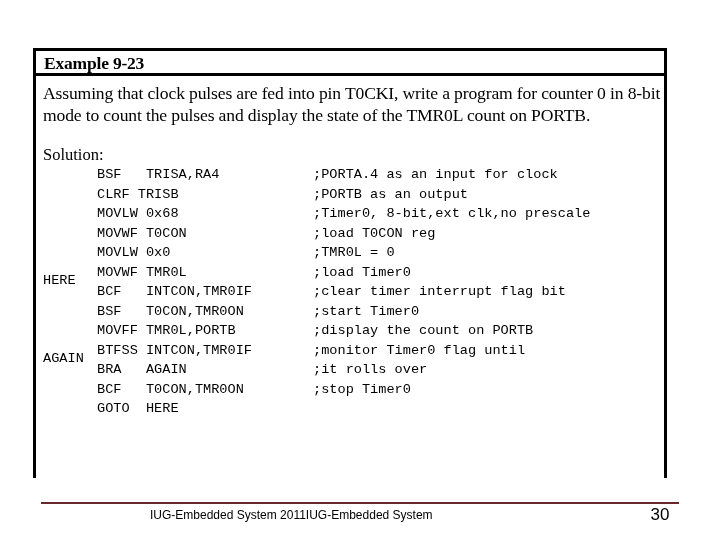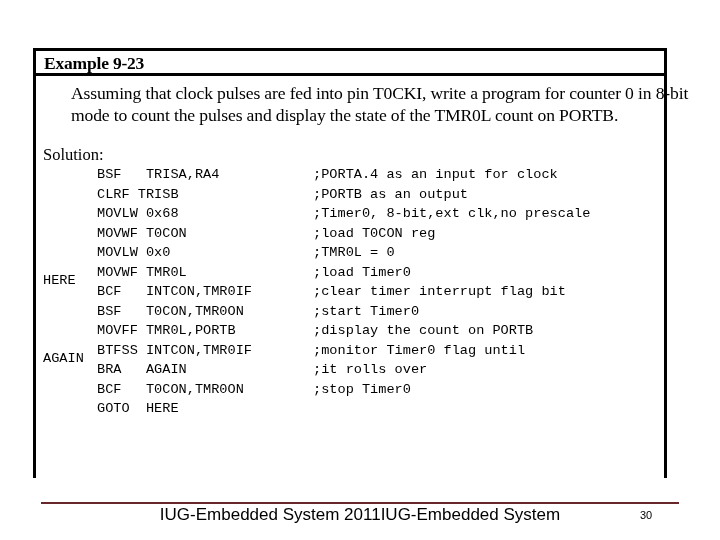--- a/index.html
+++ b/index.html
@@ -66,21 +66,20 @@
   #problem-statement {
     position: absolute;
     left: 7px;
     top: 34px;
     width: 618px;
     font-family: "Liberation Serif", serif;
     font-size: 17.6px;
     line-height: 22px;
     color: #000000;
     letter-spacing: -0.15px;
-    margin-left: 28px;
   }
 
   
   #solution-heading {
     position: absolute;
     left: 7px;
     top: 97px;
     font-family: "Liberation Serif", serif;
     font-weight: normal;
     font-size: 16.5px;
@@ -133,34 +132,34 @@
     top: 486px;
     width: 638px;
     height: 1.5px;
     background: #68282B;
   }
   #footer-text {
     position: absolute;
     left: 150px;
     top: 492px;
     width: 420px;
-    text-align: center;
+    text-align: left;
     font-family: "Liberation Sans", sans-serif;
-    font-size: 17px;
+    font-size: 12px;
     line-height: 14.5px;
     color: #000000;
   }
   #footer-page-number {
     position: absolute;
     left: 640px;
     top: 492px;
     width: 40px;
-    text-align: left;
+    text-align: center;
     font-family: "Liberation Sans", sans-serif;
-    font-size: 11px;
+    font-size: 17px;
     line-height: 14.5px;
     color: #000000;
   }
 </style>
 </head>
 <body>
 
 <div id="slide">
 
   <div id="example-box">

